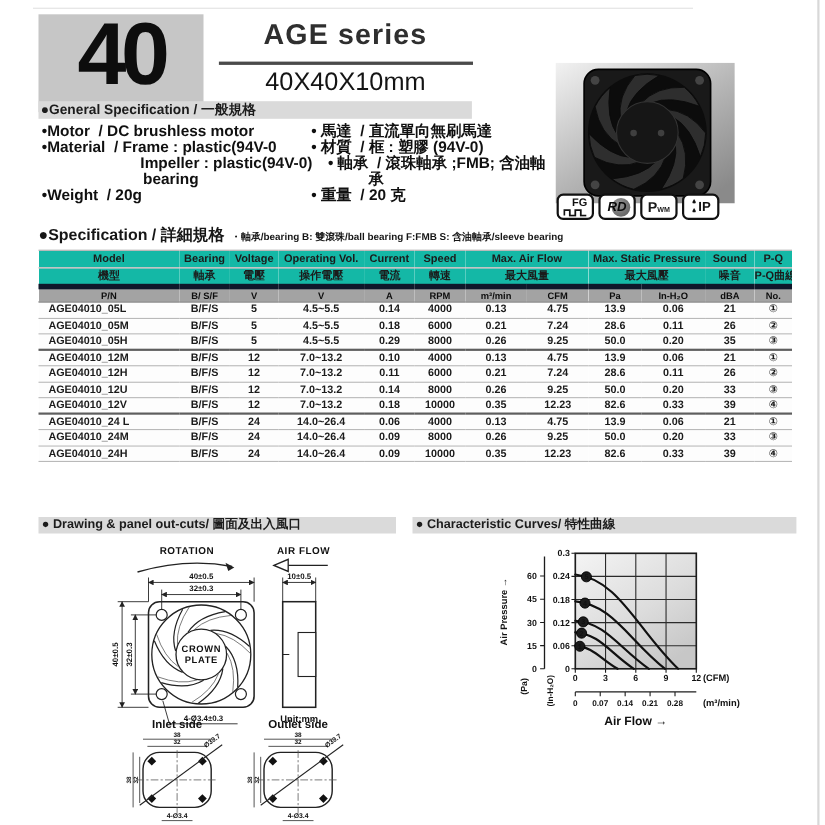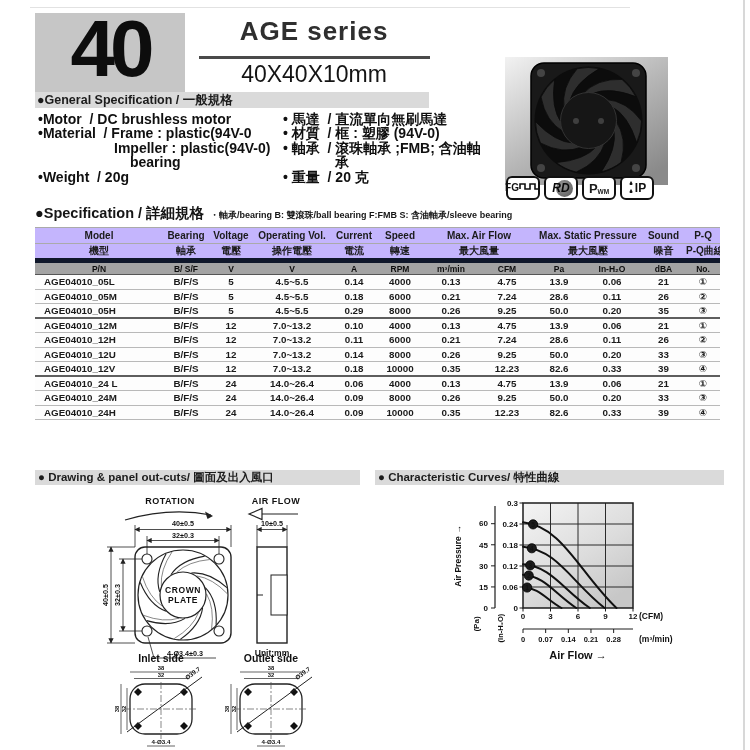--- a/index.html
+++ b/index.html
@@ -18,34 +18,34 @@
   .genspec-bar{left:35px;top:92px;width:392px;height:16px;background:#dadada;
                font-size:12.5px;font-weight:700;line-height:16px;padding-left:2px;color:#1c1c1c;}
   .genspec-col{left:38px;top:112px;width:246px;font-size:14px;font-weight:700;line-height:14.4px;color:#101010;}
   .genspec-col.zh{left:283px;width:228px;}
   .gs-line{white-space:pre;}
 
   .photo{left:505px;top:57px;width:163px;height:128px;}
   .badges{left:506px;top:176px;display:flex;gap:4px;}
   .badge{width:34px;height:24px;border:2px solid #111;border-radius:6px;background:#fff;
          display:flex;align-items:center;justify-content:center;position:relative;box-sizing:border-box;}
-  .badge .col{display:flex;flex-direction:row;align-items:flex-start;line-height:1;}
+  .badge .col{display:flex;flex-direction:column;align-items:flex-end;line-height:1;}
   .blbl{font-weight:800;font-size:10px;color:#111;}
   .badge .disc{position:absolute;right:3px;top:2px;width:17px;height:17px;border-radius:50%;
                background:radial-gradient(circle at 35% 35%, #999, #555);}
   .badge .rdl{position:relative;font-weight:800;font-size:12px;font-style:italic;color:#0a0a0a;}
   .bsub{font-weight:800;font-size:6.5px;margin-top:6px;}
   .bp{font-weight:800;font-size:13px;}
 
   .spec-head{left:35px;top:204px;width:700px;font-size:14.5px;font-weight:700;color:#161616;}
   .spec-note{font-size:9px;margin-left:6px;font-weight:700;}
 
   #spec-table{left:35px;top:227px;width:685px;border-collapse:collapse;table-layout:fixed;position:absolute;}
   #spec-table td,#spec-table th{padding:0;font-weight:700;text-align:center;overflow:hidden;white-space:nowrap;color:#1b1b1b;}
-  #spec-table thead tr.h{background:#c4b5fd;height:16px;font-size:10px;}
+  #spec-table thead tr.h{background:#14b8a6;height:16px;font-size:10px;}
   #spec-table tr.h th{border-top:1px solid #aaa;}
   #spec-table tr.u{background:#a3a3a3;height:14px;font-size:8.5px;}
   #spec-table tr.u td{border-top:5px solid #0f172a;border-bottom:1.5px solid #555;color:#0d0d0d;}
   #spec-table tbody tr{height:14.5px;font-size:9.8px;border-bottom:1px solid #b9b9b9;background:#fdfdfd;}
   #spec-table tbody tr.grp{border-bottom:2px solid #5e5e5e;}
   #spec-table tbody td.model{text-align:left;padding-left:9px;}
 
   .sec-bar{height:15px;background:#dadada;font-size:11.5px;font-weight:700;line-height:15px;padding-left:3px;color:#1c1c1c;}
   #sec-draw{left:35px;top:470px;width:322px;}
   #sec-curve{left:375px;top:470px;width:346px;}
@@ -65,28 +65,28 @@
 
   <div class="abs badge40">40</div>
   <div class="abs series">AGE series</div>
   <div class="abs series-rule"></div>
   <div class="abs dims">40X40X10mm</div>
 
   <div class="abs genspec-bar">●General Specification / 一般規格</div>
   <div id="genspec-en" class="abs genspec-col">
       <div class="gs-line" style="padding-left: 0px;">•Motor  / DC brushless motor</div>
       <div class="gs-line" style="padding-left: 0px;">•Material  / Frame : plastic(94V-0</div>
-      <div class="gs-line" style="padding-left: 76px;">Impeller : plastic(94V-0)</div>
+      <div class="gs-line" style="padding-left: 76px; text-align: right;">Impeller : plastic(94V-0)</div>
       <div class="gs-line" style="padding-left: 92px;">bearing</div>
       <div class="gs-line" style="padding-left: 0px;">•Weight  / 20g</div>
     </div>
   <div id="genspec-zh" class="abs genspec-col zh">
       <div class="gs-line" style="padding-left: 0px;">• 馬達  / 直流單向無刷馬達</div>
       <div class="gs-line" style="padding-left: 0px;">• 材質  / 框 : 塑膠 (94V-0)</div>
-      <div class="gs-line" style="padding-left: 0px;">• 軸承  / 滾珠軸承 ;FMB; 含油軸</div>
+      <div class="gs-line" style="padding-left: 0px; text-align: center;">• 軸承  / 滾珠軸承 ;FMB; 含油軸</div>
       <div class="gs-line" style="padding-left: 52px;">承</div>
       <div class="gs-line" style="padding-left: 0px;">• 重量  / 20 克</div>
     </div>
 
   <div class="abs photo">
     <svg width="163" height="128" viewBox="0 0 163 128">
       <defs>
         <linearGradient id="pbg" x1="0" y1="0" x2="0.8" y2="1">
           <stop offset="0" stop-color="#f2f2f2"></stop>
             <stop offset="0.55" stop-color="#b6b6b6"></stop>

